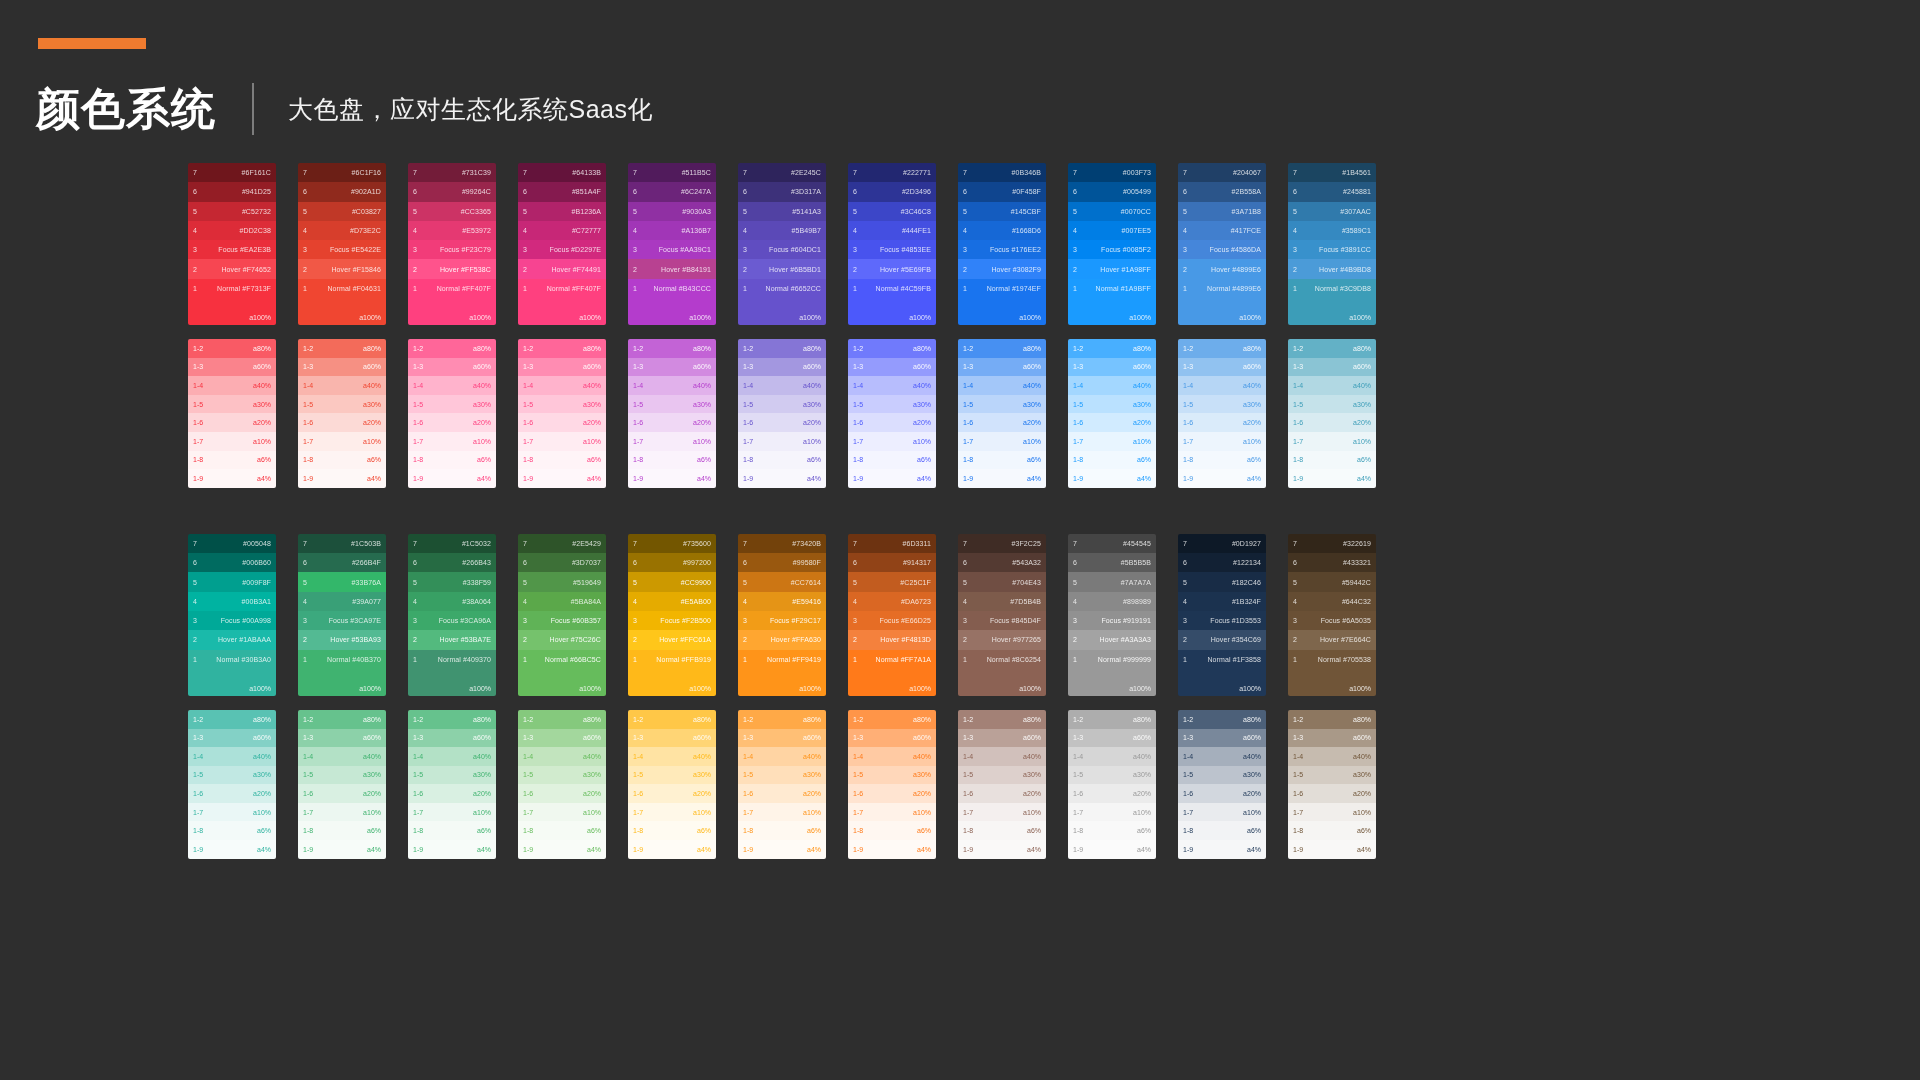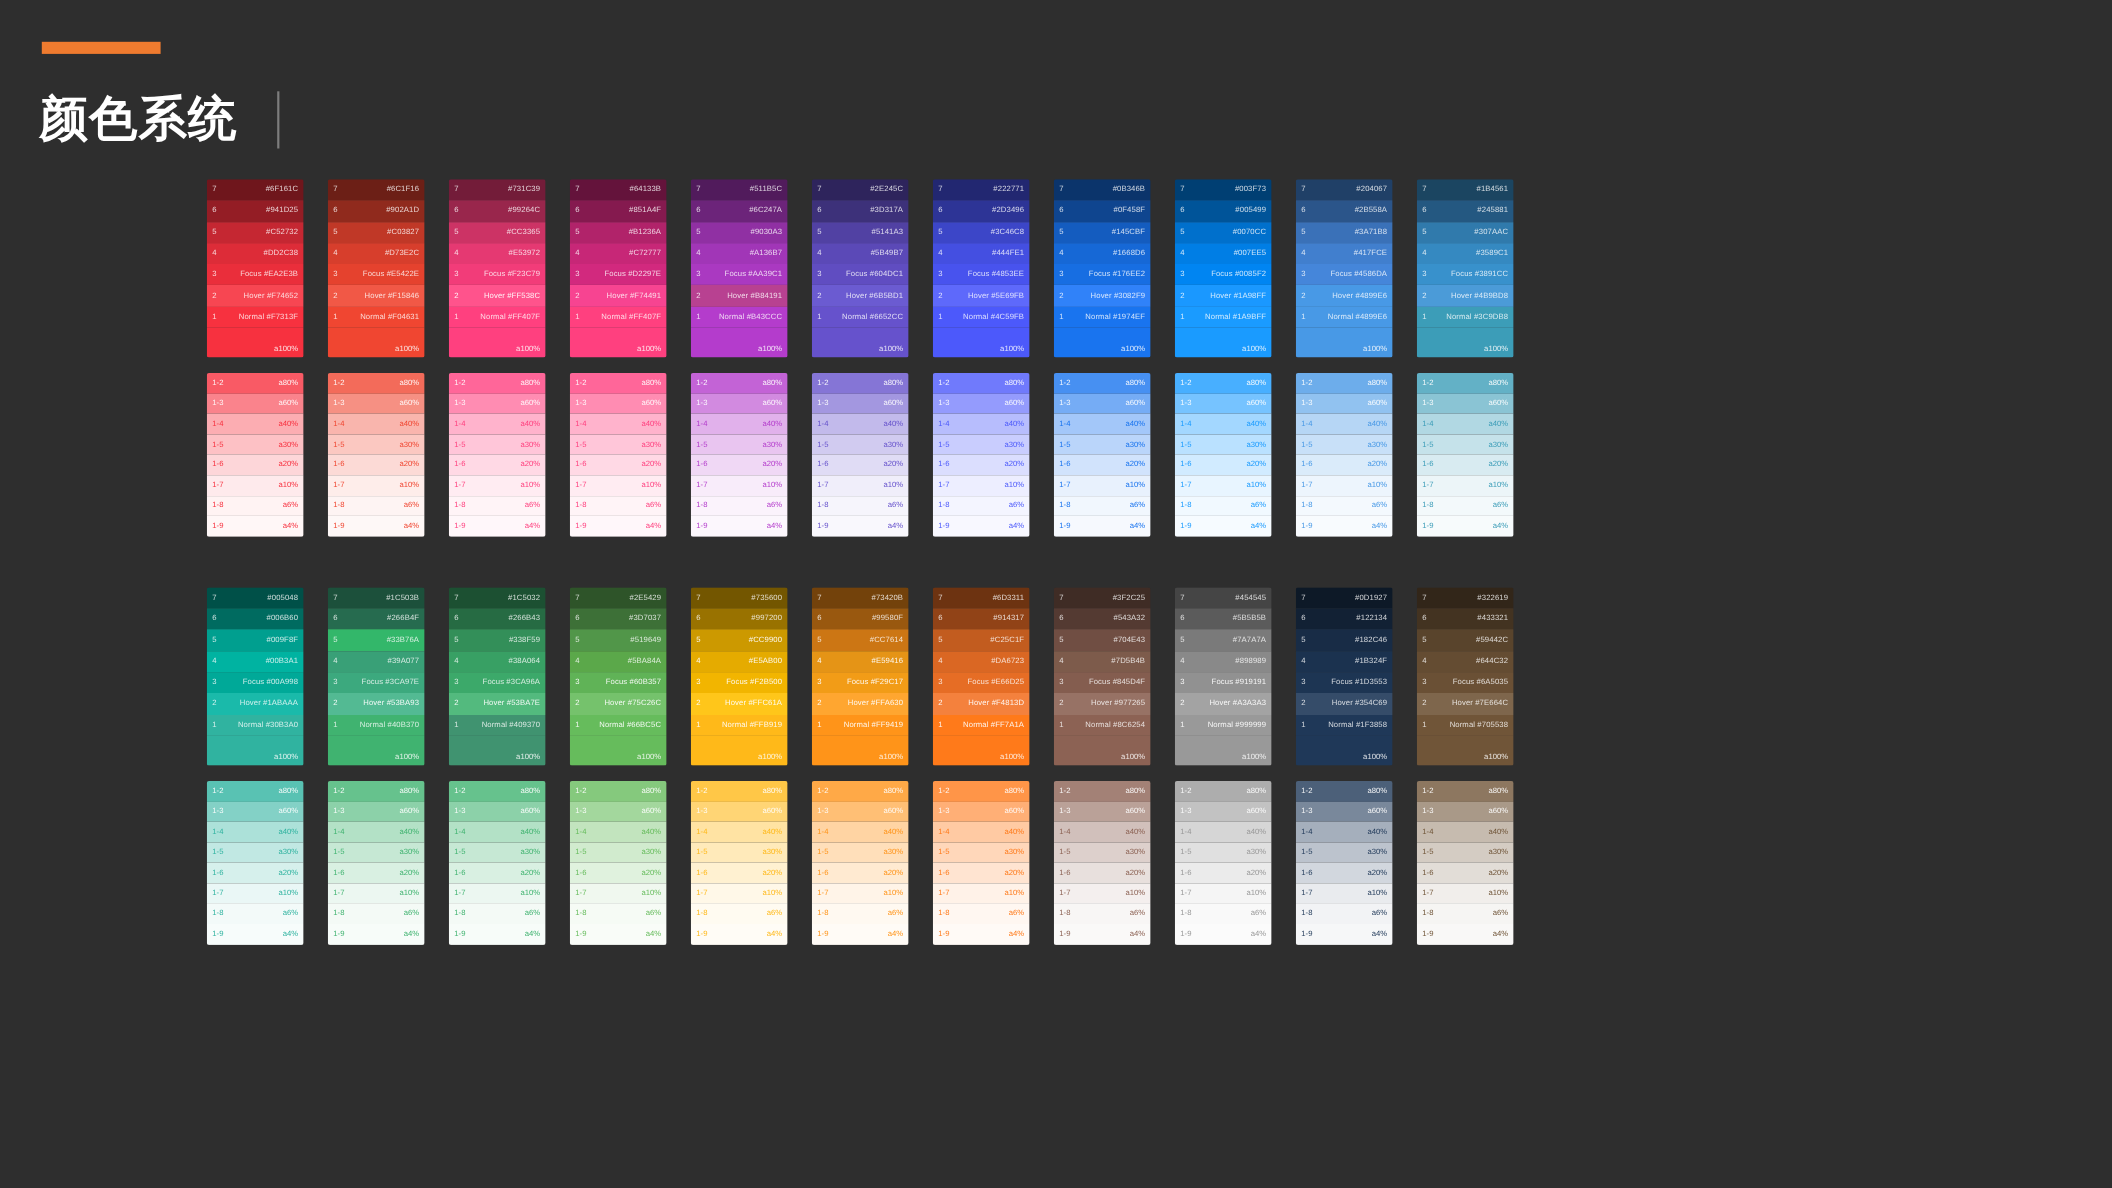--- a/index.html
+++ b/index.html
@@ -53,20 +53,21 @@
 </head>
 <body>
 
 <div id="root">
 
   <div class="accent-bar"></div>
 
   <div class="header">
     <div class="header-title">颜色系统</div>
     <div class="header-divider"></div>
+    <div class="header-subtitle">大色盘，应对生态化系统Saas化</div>
   </div>
 
   <div class="palette" id="palette">
       <div class="band">
         <div class="column">
           <div class="card shades">
             <div class="swatch" style="background: rgb(111, 22, 28); color: rgba(255, 255, 255, 0.8);">
               <span class="lvl">7</span>
               <span class="val">#6F161C</span>
             </div>

